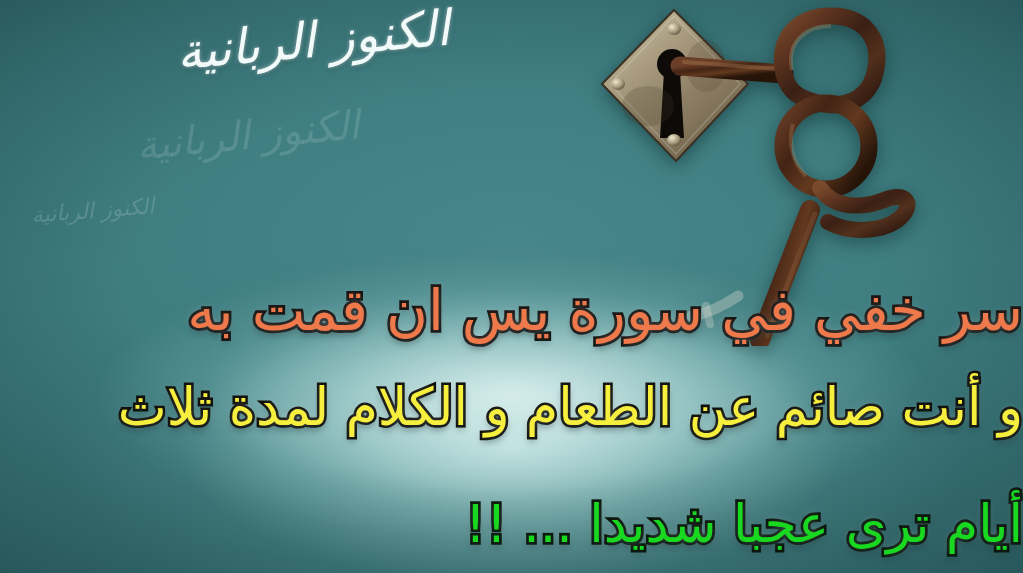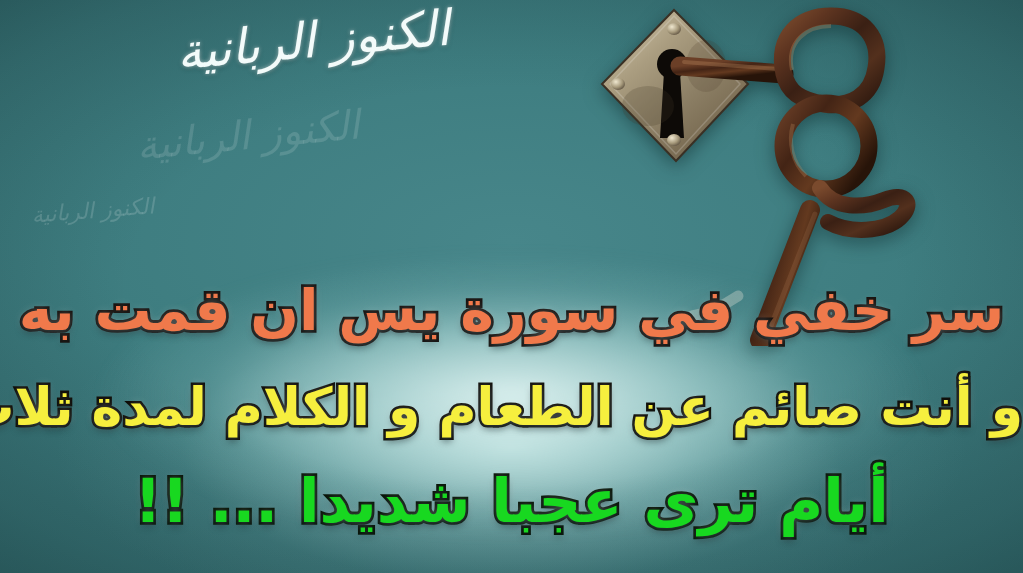--- a/index.html
+++ b/index.html
@@ -121,23 +121,23 @@
     filter: drop-shadow(0 5px 9px rgba(10,38,40,0.5));
   }
   .key-art svg { width: 100%; height: 100%; display: block; }
 
   
   .headline {
     position: absolute;
     left: 0;
     right: 0;
     z-index: 8;
-    text-align: center;
-    white-space: nowrap;
-    font-weight: bold;
+    text-align: right;
+    white-space: nowrap;
+    font-weight: normal;
     direction: rtl;
   }
 
   .line-1 {
     top: 281px;
     font-size: 57px;
     line-height: 1.04;
     color: #f0794b;
     -webkit-text-stroke: 5.5px #15100d;
     paint-order: stroke fill;
@@ -152,22 +152,22 @@
     line-height: 1.04;
     color: #f6ef3e;
     -webkit-text-stroke: 5.2px #0d0b06;
     paint-order: stroke fill;
     text-shadow:
        0 0 10px rgba(255,255,255,0.28),
        0 4px 7px rgba(8,30,32,0.55);
   }
 
   .line-3 {
-    top: 470px;
-    font-size: 60px;
+    top: 497px;
+    font-size: 52px;
     line-height: 1.04;
     color: #18d820;
     -webkit-text-stroke: 5.4px #061206;
     paint-order: stroke fill;
     text-shadow:
        0 0 10px rgba(255,255,255,0.28),
        0 4px 7px rgba(8,30,32,0.55);
   }
 
   

